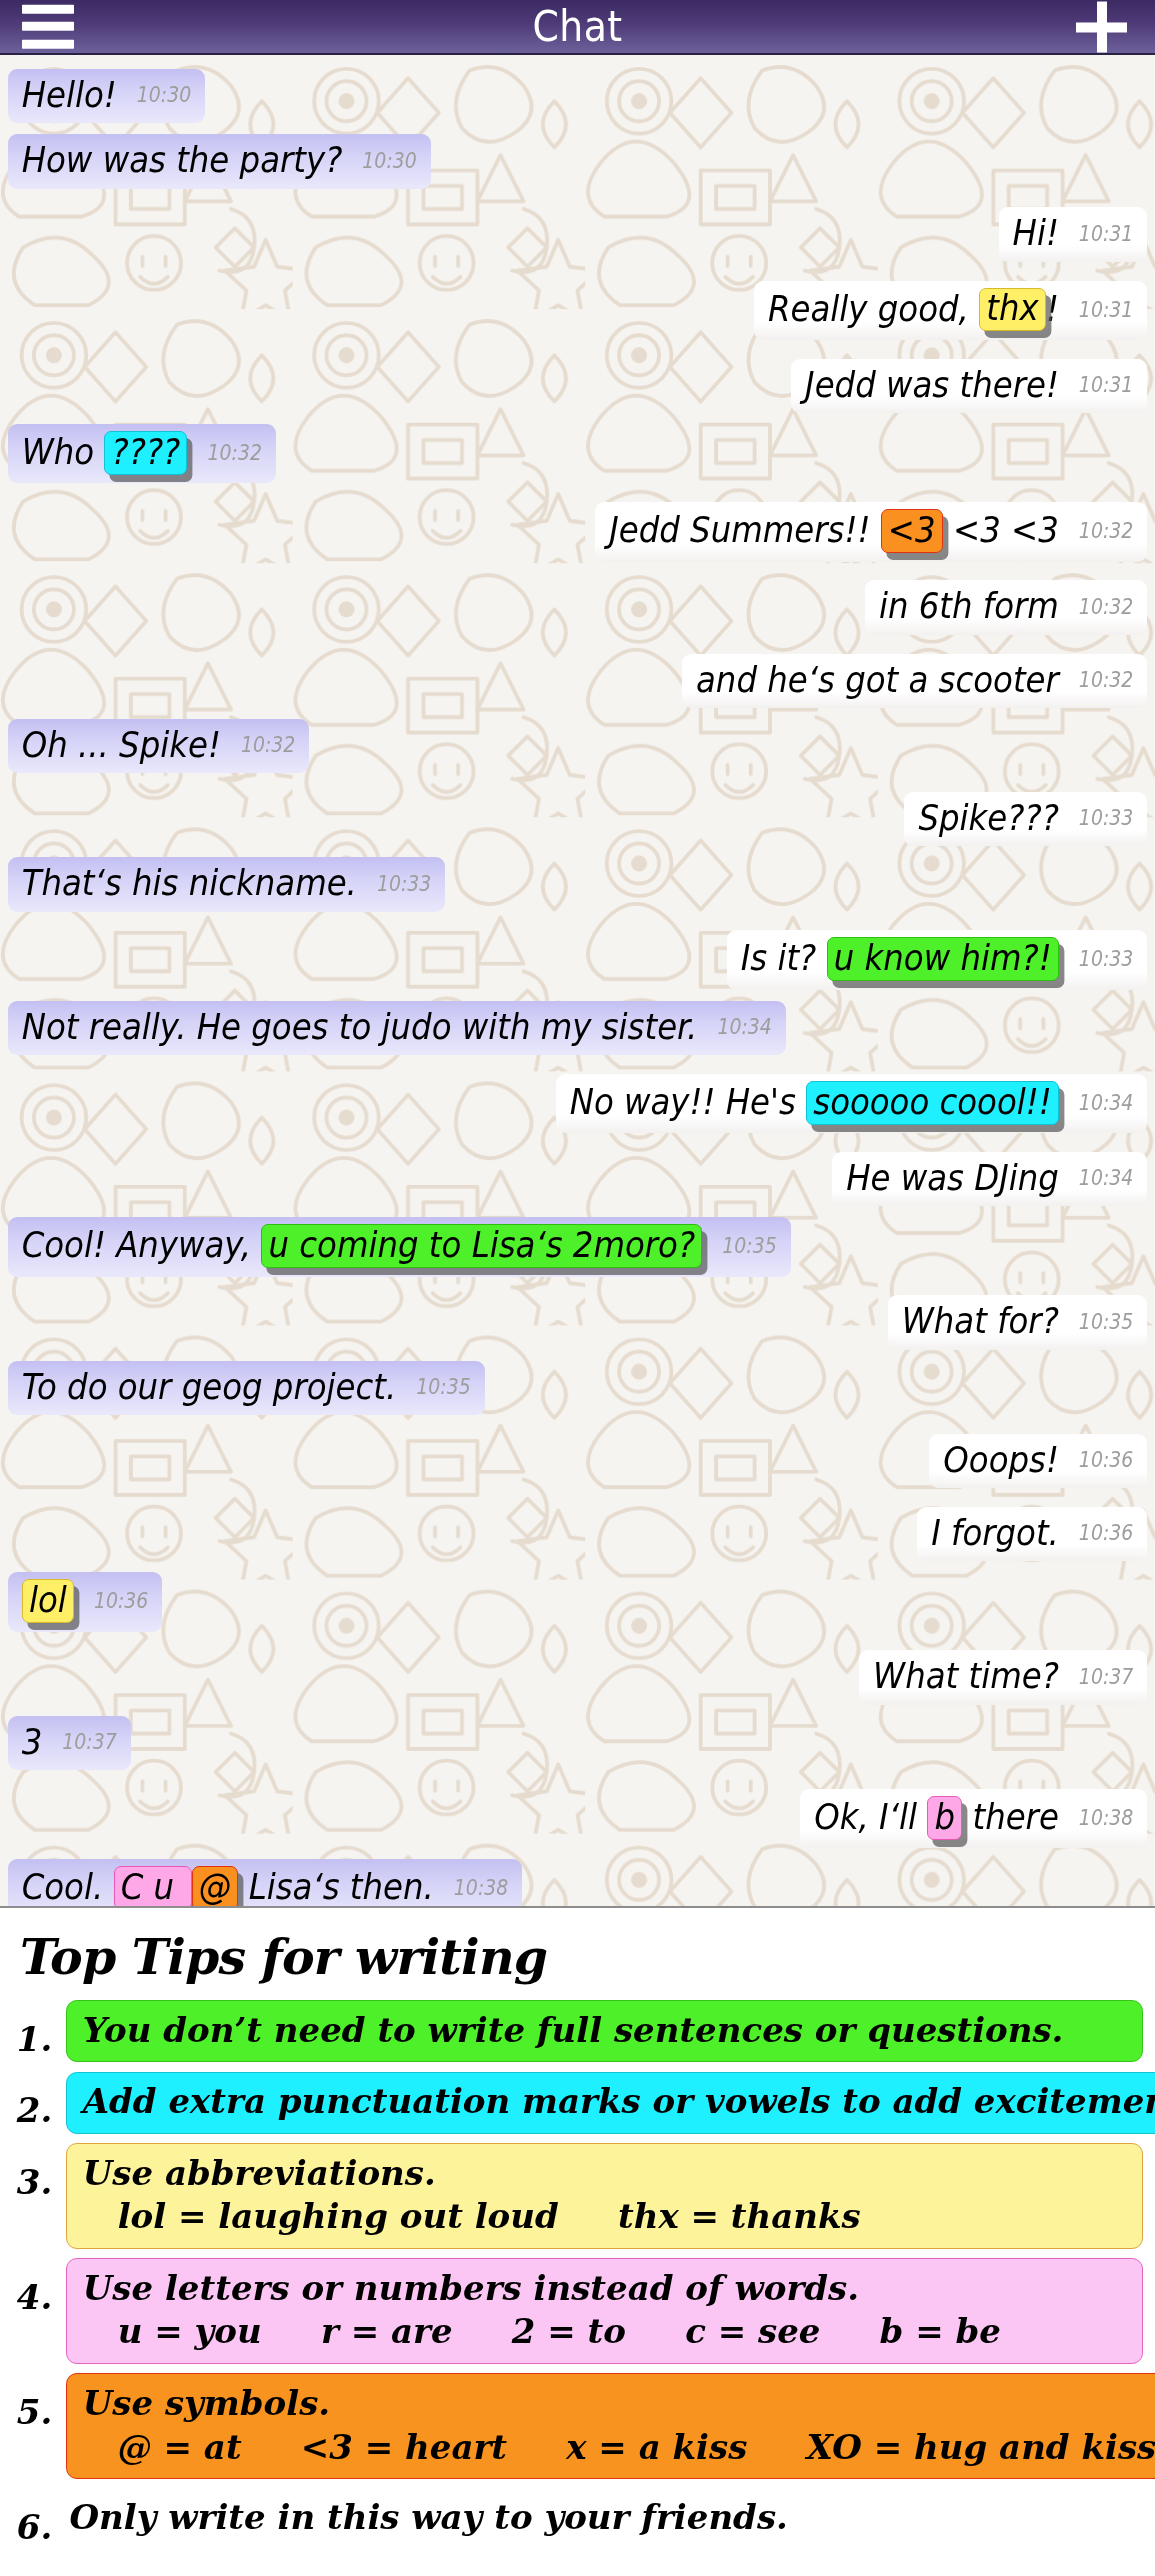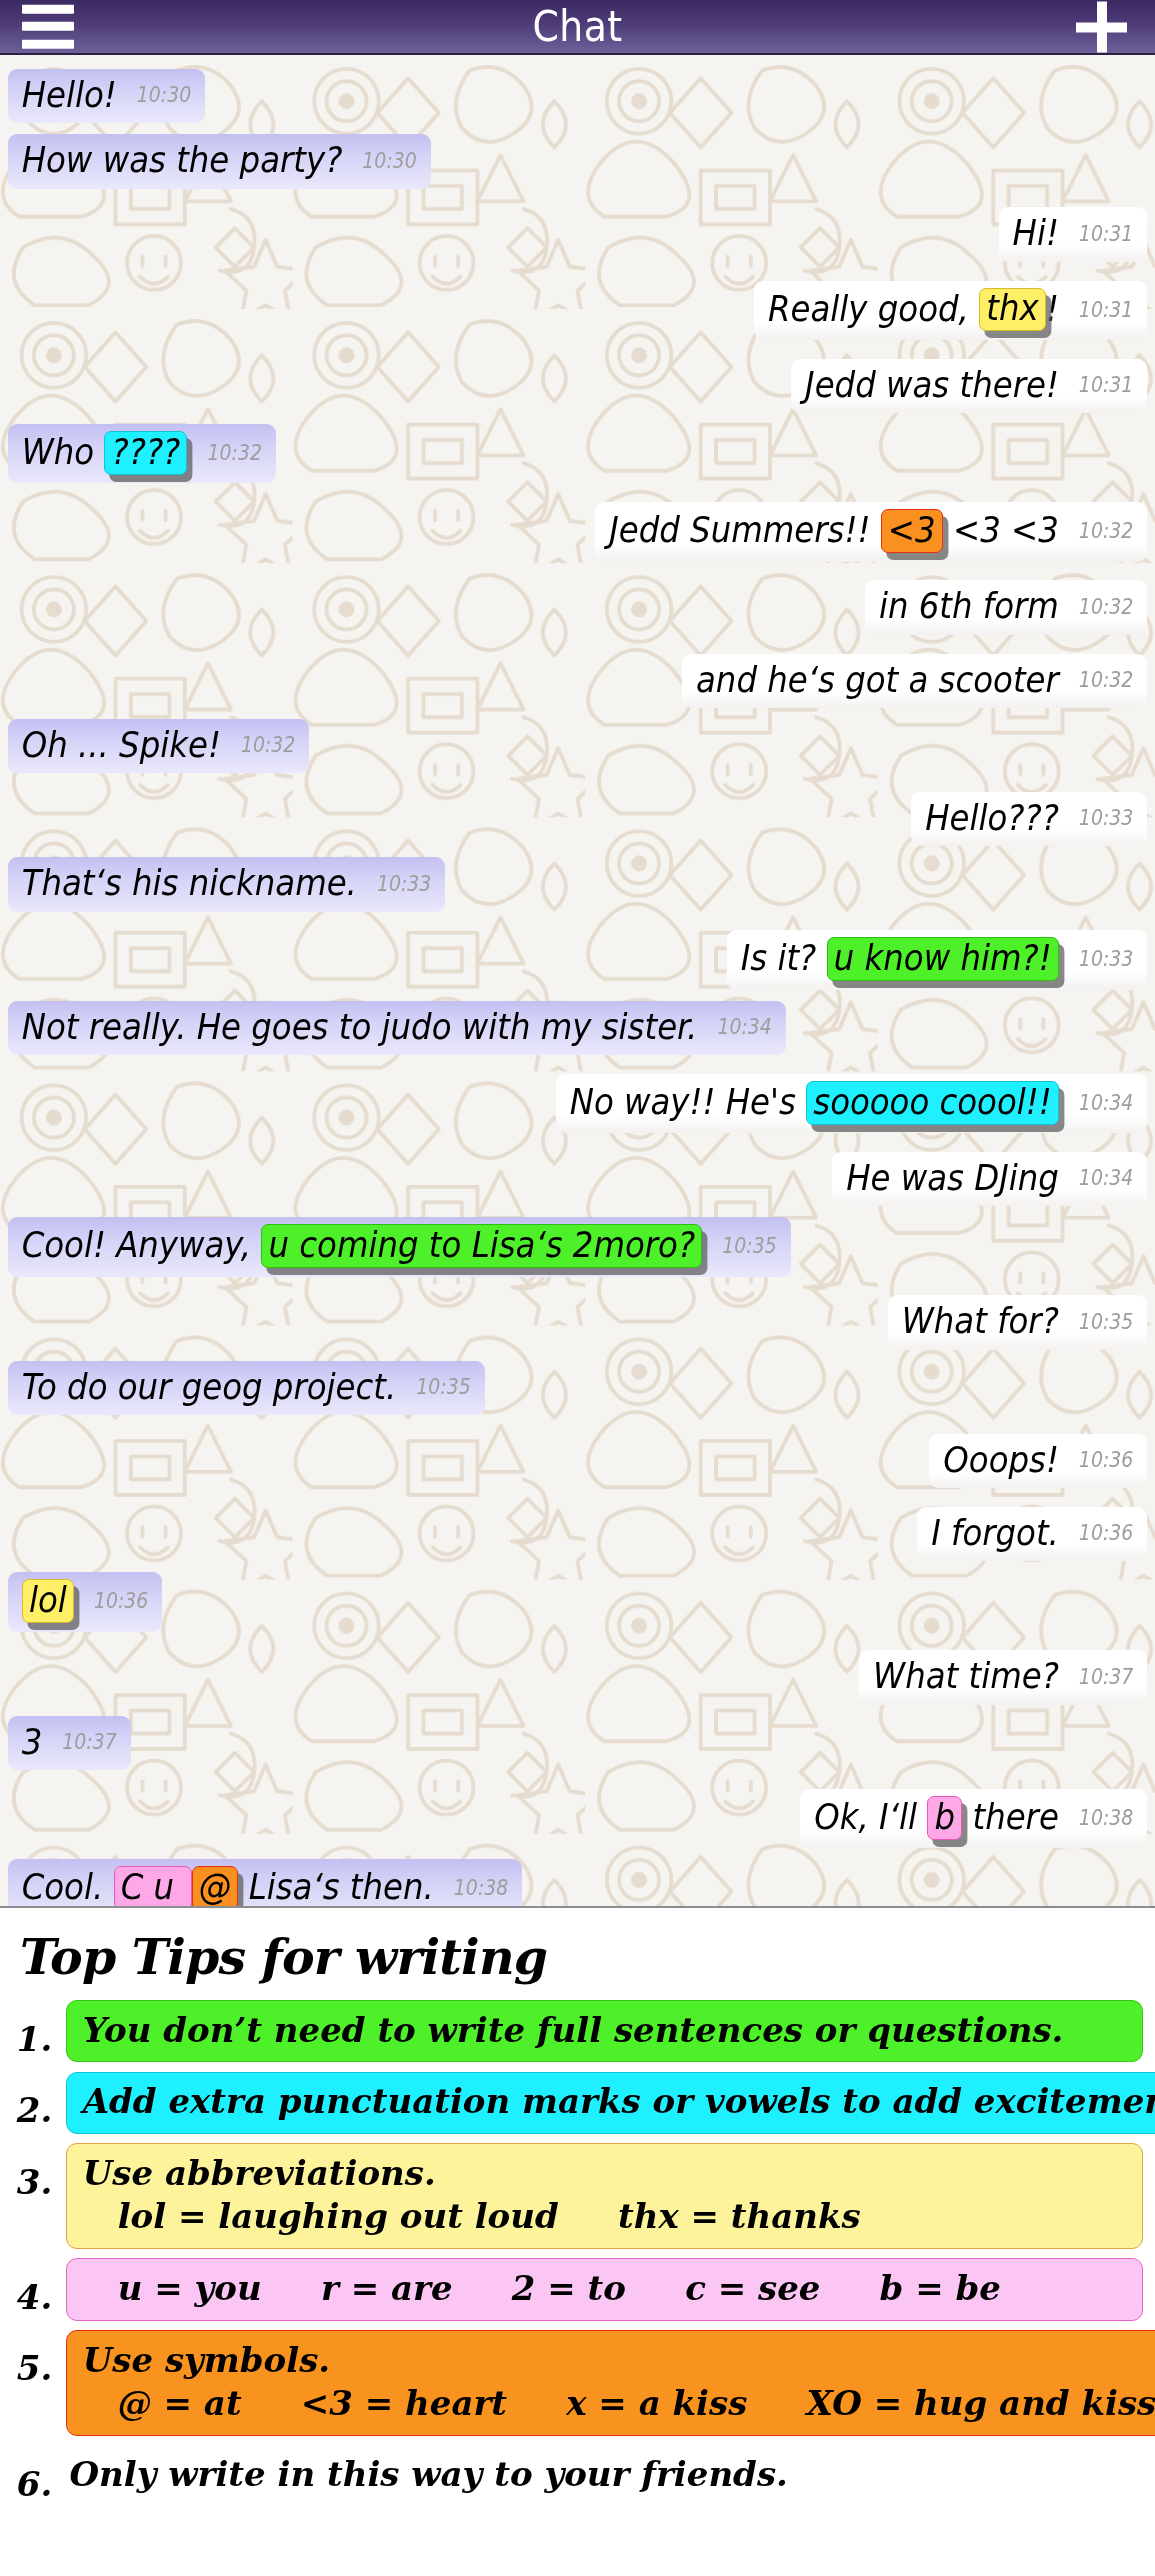--- a/index.html
+++ b/index.html
@@ -239,21 +239,21 @@
         </div>
       </div>
       <div class="msg-row left">
         <div class="bubble in">
           <span class="msg-text">Oh ... Spike!</span>
           <span class="msg-time">10:32</span>
         </div>
       </div>
       <div class="msg-row right">
         <div class="bubble out">
-          <span class="msg-text">Hello???</span>
+          <span class="msg-text">Spike???</span>
           <span class="msg-time">10:33</span>
         </div>
       </div>
       <div class="msg-row left">
         <div class="bubble in">
           <span class="msg-text">That‘s his nickname.</span>
           <span class="msg-time">10:33</span>
         </div>
       </div>
       <div class="msg-row right">
@@ -373,20 +373,21 @@
       <div class="tip-row">
         <div class="tip-num">3.</div>
         <div class="tip-box yellow">
           <div class="tip-line">Use abbreviations.</div>
           <div class="tip-line sub">lol = laughing out loud     thx = thanks</div>
         </div>
       </div>
       <div class="tip-row">
         <div class="tip-num">4.</div>
         <div class="tip-box pink">
+          <div class="tip-line">Use letters or numbers instead of words.</div>
           <div class="tip-line sub">u = you     r = are     2 = to     c = see     b = be</div>
         </div>
       </div>
       <div class="tip-row">
         <div class="tip-num">5.</div>
         <div class="tip-box orange">
           <div class="tip-line">Use symbols.</div>
           <div class="tip-line sub">@ = at     &lt;3 = heart     x = a kiss     XO = hug and kiss</div>
         </div>
       </div>

